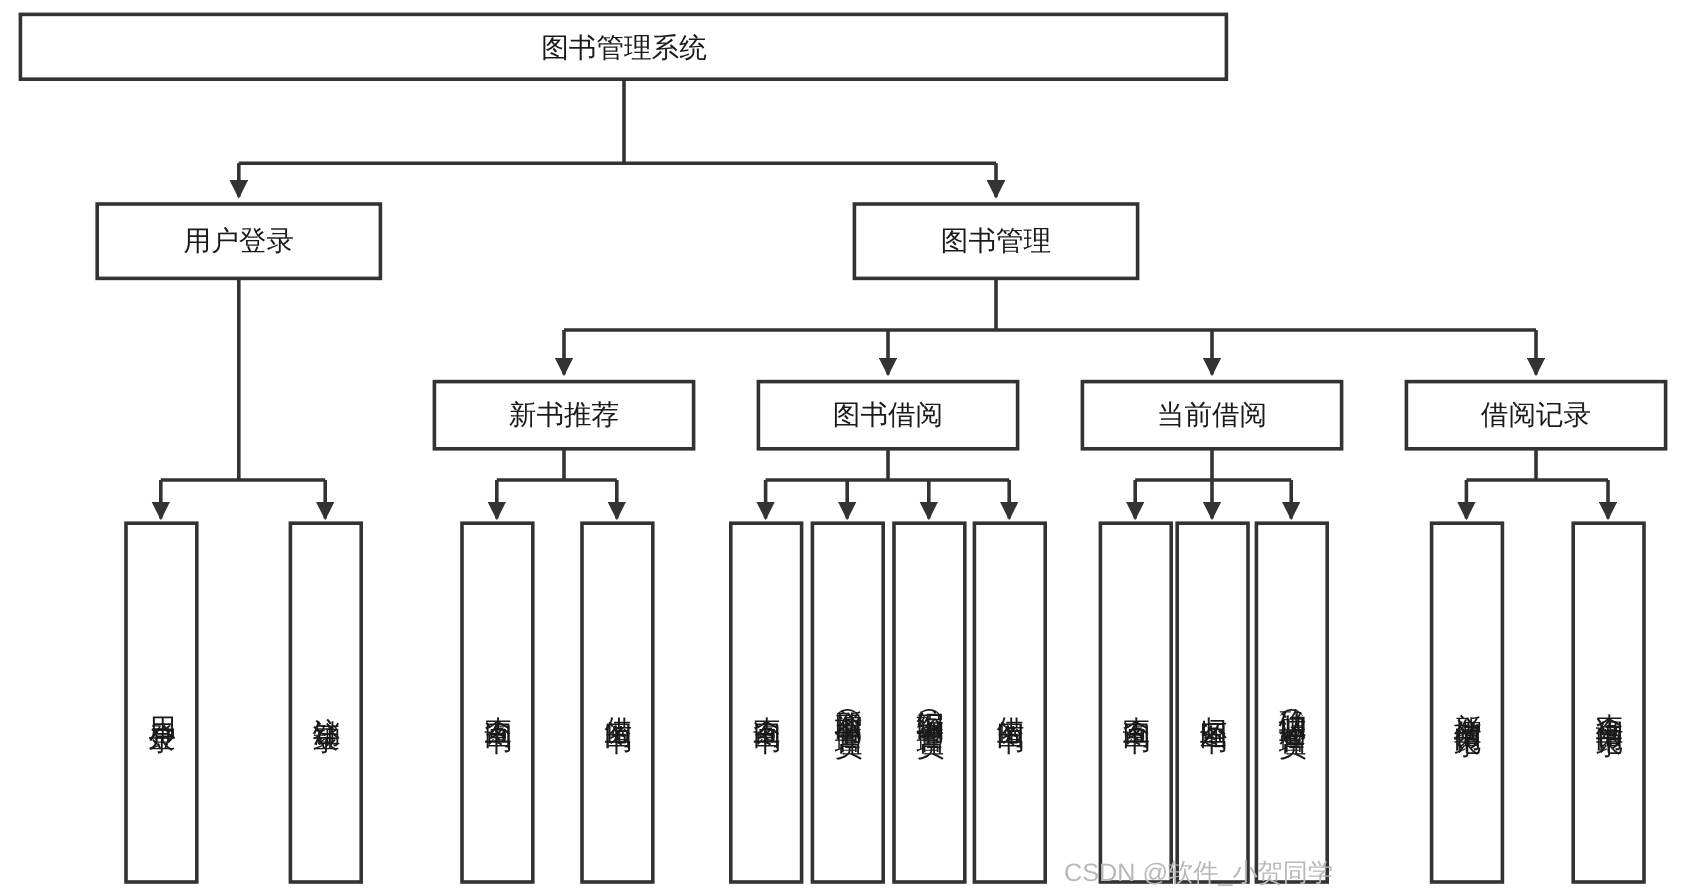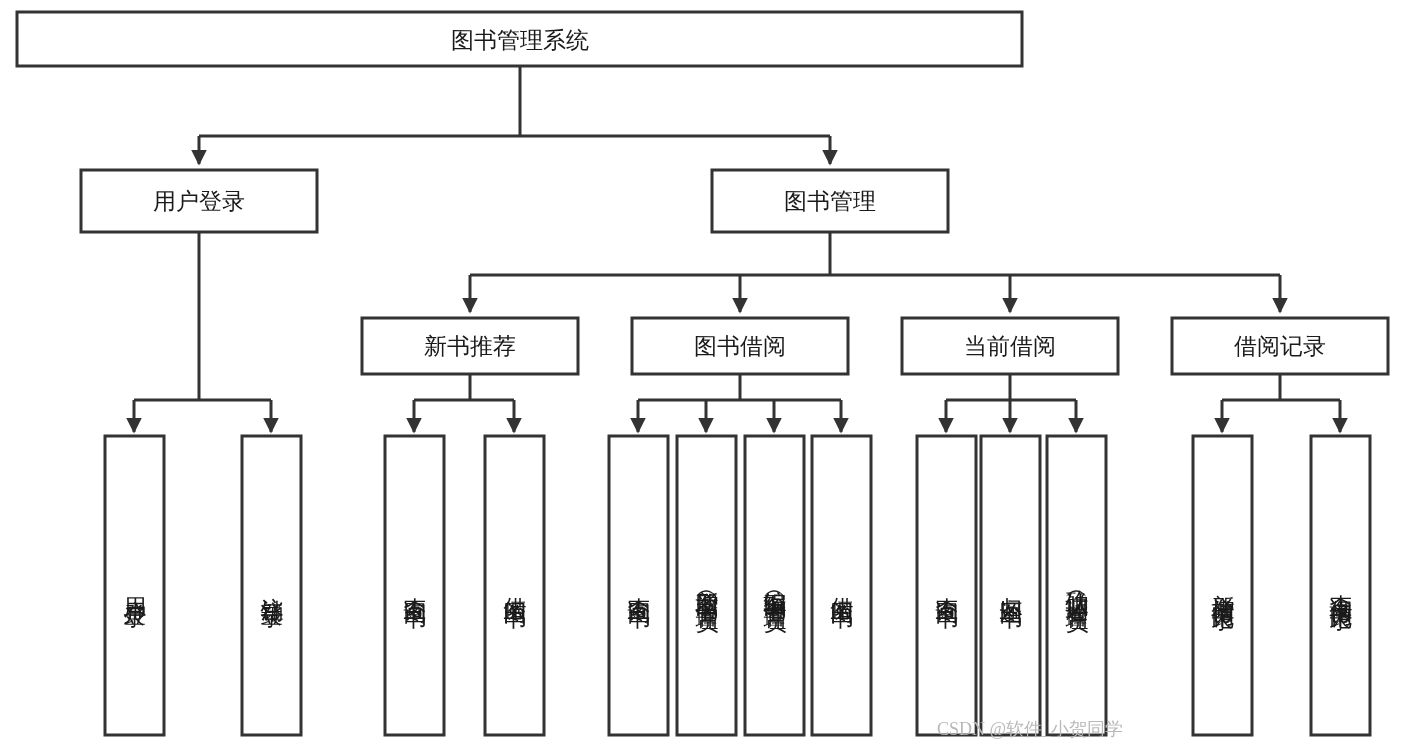--- a/index.html
+++ b/index.html
@@ -20,24 +20,24 @@
     text-anchor:middle;
     dominant-baseline:middle;
   }
   .node-label.vert{
     writing-mode:vertical-rl;
     text-orientation:upright;
     letter-spacing:3px;
   }
   .watermark{
     position:absolute;
-    right:0;bottom:6px;
-    font-size:18px;
+    right:12px;bottom:6px;
+    font-size:21px;
     color:#b9b9b9;
-    font-family:Liberation Serif, serif;
+    font-family:Liberation Sans, sans-serif;
     white-space:nowrap;
     pointer-events:none;
   }
 </style>
 </head>
 <body>
 
 <div id="diagram-root">
 
   <svg id="tree" viewBox="0 0 1405 747">

